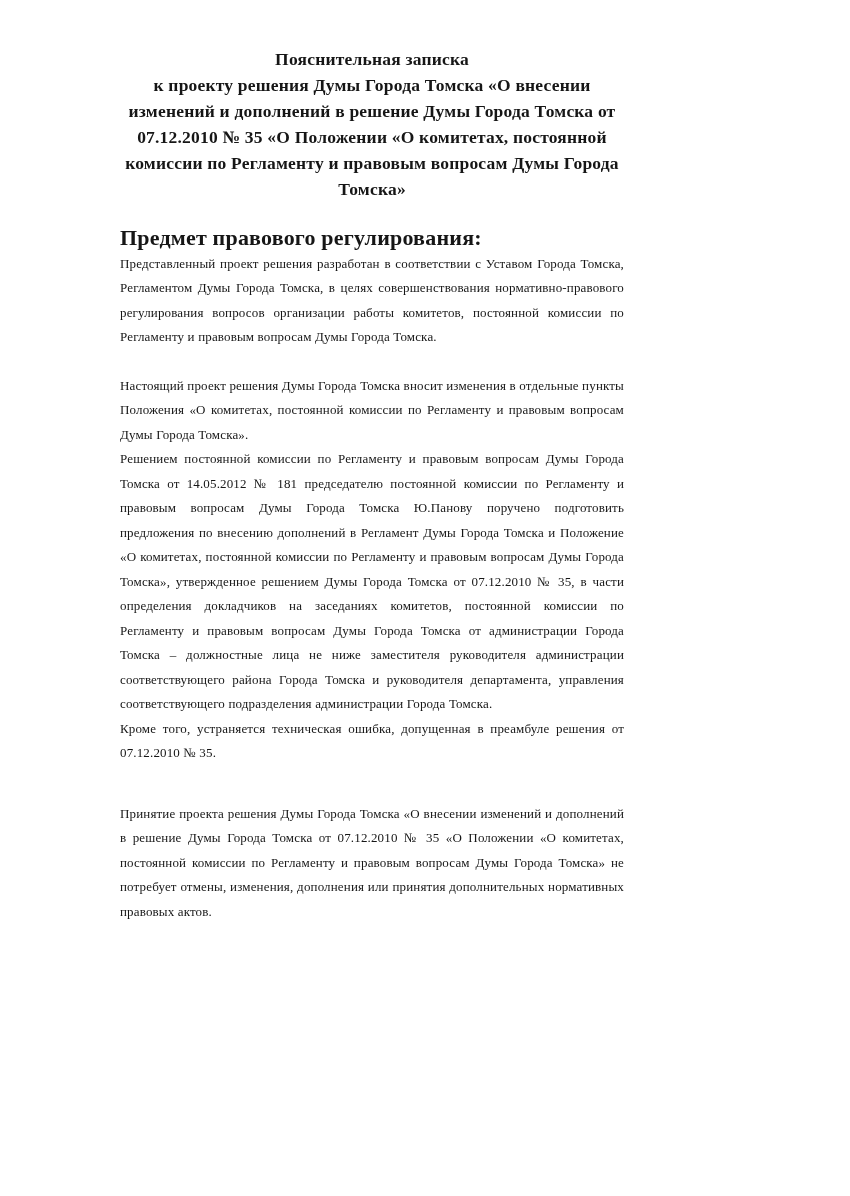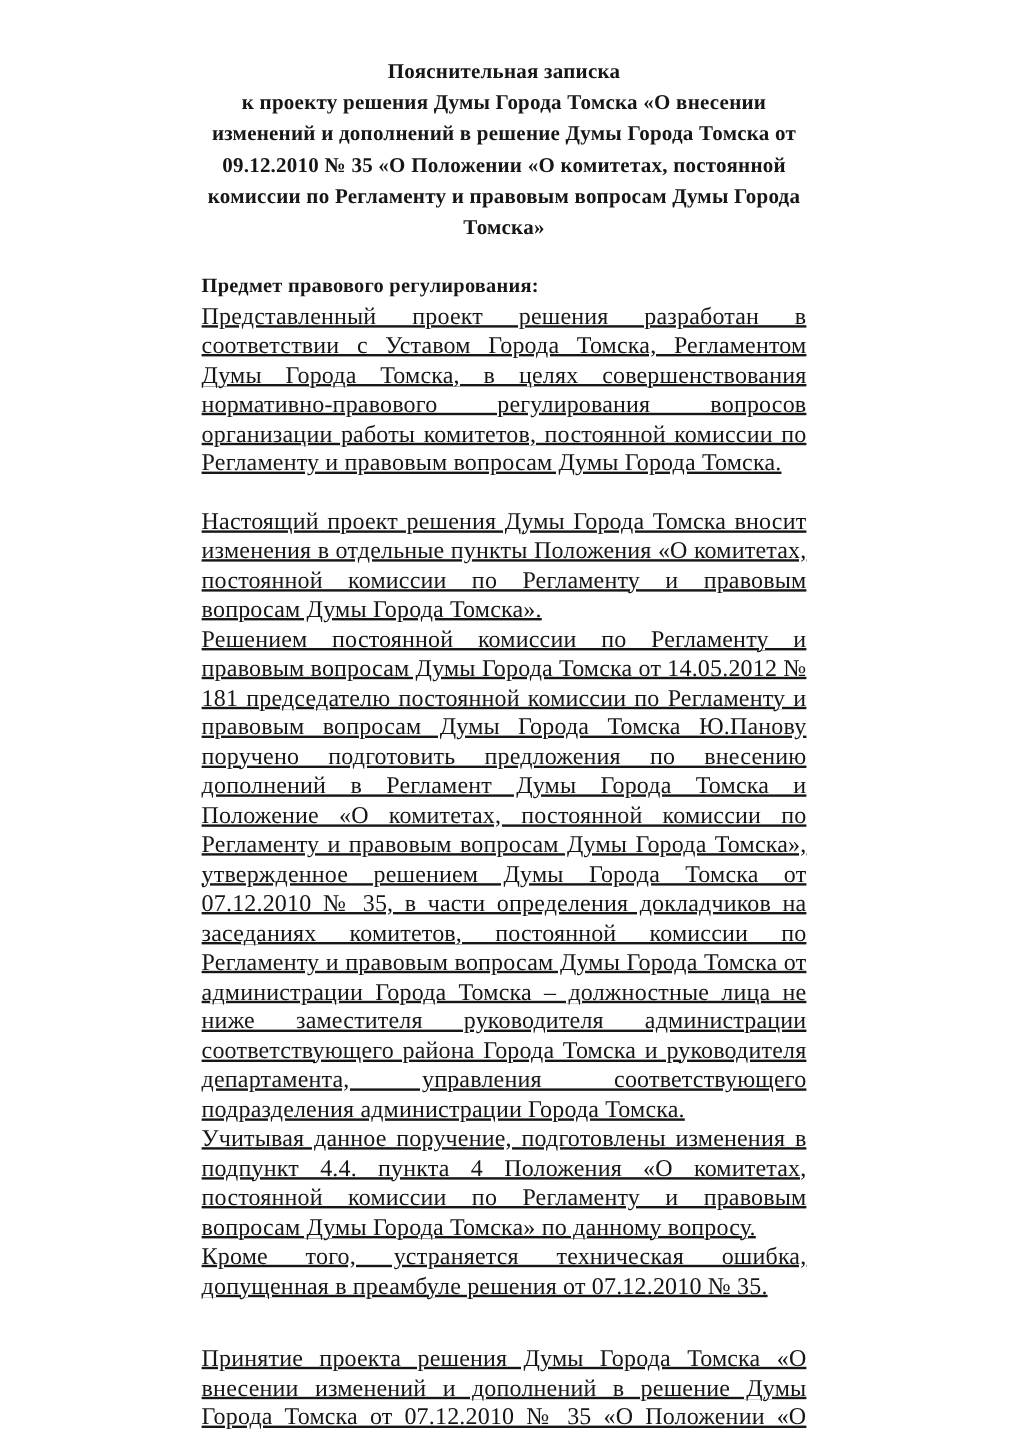--- a/index.html
+++ b/index.html
@@ -13,21 +13,20 @@
     font-family: "Liberation Serif", "DejaVu Serif", serif;
     color: #161616;
     position: relative;
     overflow: hidden;
   }
   .page {
     box-sizing: border-box;
     width: 682px;
     height: 1196px;
     padding: 46px 58px 30px 120px;
-    margin-left: 48px;
   }
   .title-block {
     text-align: center;
     font-weight: bold;
     font-size: 17.5px;
     line-height: 26px;
     letter-spacing: 0.2px;
     margin: 0 auto;
     max-width: 700px;
   }
@@ -38,55 +37,53 @@
     display: block;
   }
   .section {
     margin-top: 24px;
   }
   .section.gap-large {
     margin-top: 36px;
   }
   .section-heading {
     font-weight: bold;
-    font-size: 17px;
+    font-size: 22px;
     line-height: 24.5px;
     text-align: justify;
     letter-spacing: 0.2px;
     margin: 0 0 1px 0;
   }
   .para {
-    font-size: 20px;
+    font-size: 13px;
     line-height: 24.5px;
     text-align: justify;
     text-justify: inter-word;
     letter-spacing: 0.15px;
     margin: 0;
-    text-decoration: underline;
   }
 </style>
 </head>
 <body>
 
 <div class="page">
 
   <div class="title-block">
     <span class="title-main">Пояснительная записка</span>
-    <span class="title-sub">к проекту решения Думы Города Томска «О внесении изменений и дополнений в решение Думы Города Томска от 09.12.2010 № 35 «О Положении «О комитетах, постоянной комиссии по Регламенту и правовым вопросам Думы Города Томска»</span>
+    <span class="title-sub">к проекту решения Думы Города Томска «О внесении изменений и дополнений в решение Думы Города Томска от 07.12.2010 № 35 «О Положении «О комитетах, постоянной комиссии по Регламенту и правовым вопросам Думы Города Томска»</span>
   </div>
 
   <div class="section">
     <p class="section-heading">Предмет правового регулирования:</p>
     <p class="para">Представленный проект решения разработан в соответствии с Уставом Города Томска, Регламентом Думы Города Томска, в целях совершенствования нормативно-правового регулирования вопросов организации работы комитетов, постоянной комиссии по Регламенту и правовым вопросам Думы Города Томска.</p>
   </div>
 
   <div class="section">
     <p class="para">Настоящий проект решения Думы Города Томска вносит изменения в отдельные пункты Положения «О комитетах, постоянной комиссии по Регламенту и правовым вопросам Думы Города Томска».</p>
     <p class="para">Решением постоянной комиссии по Регламенту и правовым вопросам Думы Города Томска от 14.05.2012 № 181 председателю постоянной комиссии по Регламенту и правовым вопросам Думы Города Томска Ю.Панову поручено подготовить предложения по внесению дополнений в Регламент Думы Города Томска и Положение «О комитетах, постоянной комиссии по Регламенту и правовым вопросам Думы Города Томска», утвержденное решением Думы Города Томска от 07.12.2010 № 35, в части определения докладчиков на заседаниях комитетов, постоянной комиссии по Регламенту и правовым вопросам Думы Города Томска от администрации Города Томска – должностные лица не ниже заместителя руководителя администрации соответствующего района Города Томска и руководителя департамента, управления соответствующего подразделения администрации Города Томска.</p>
-    <p class="para">Учитывая данное поручение, подготовлены изменения в подпункт 4.4. пункта 4 Положения «О комитетах, постоянной комиссии по Регламенту и правовым вопросам Думы Города Томска» по данному вопросу.</p>
     <p class="para">Кроме того, устраняется техническая ошибка, допущенная в преамбуле решения от 07.12.2010 № 35.</p>
   </div>
 
   <div class="section gap-large">
     <p class="para">Принятие проекта решения Думы Города Томска «О внесении изменений и дополнений в решение Думы Города Томска от 07.12.2010 № 35 «О Положении «О комитетах, постоянной комиссии по Регламенту и правовым вопросам Думы Города Томска» не потребует отмены, изменения, дополнения или принятия дополнительных нормативных правовых актов.</p>
   </div>
 
 </div>
 
 </body></html>

